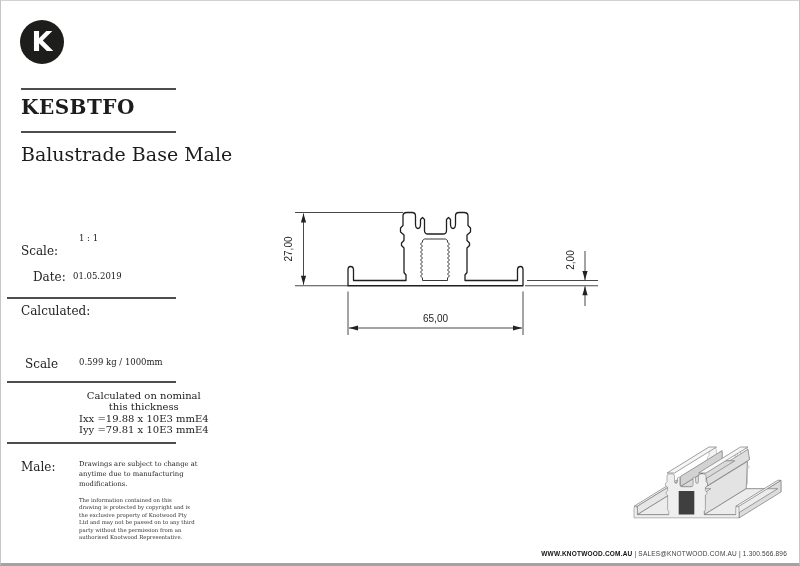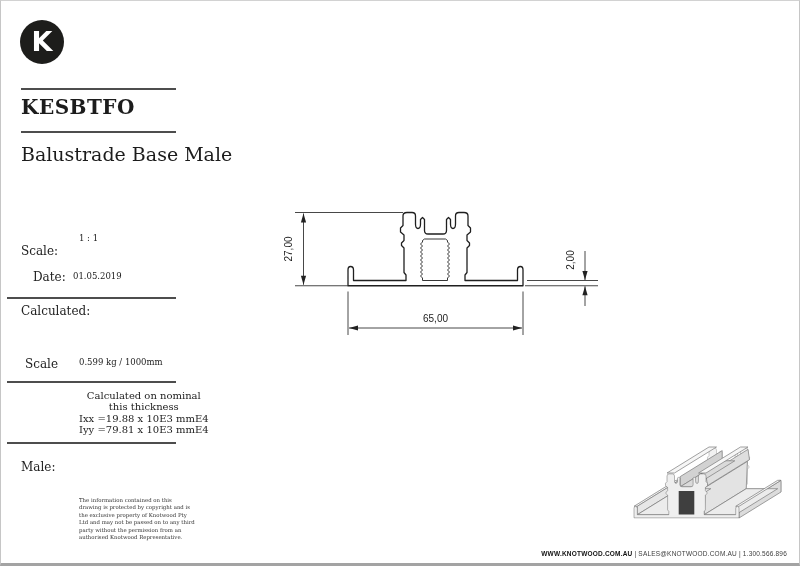--- a/index.html
+++ b/index.html
@@ -72,20 +72,25 @@
   <div class="abs calc" style="left:78px;top:389px">
     <div>Calculated on nominal</div>
     <div>this thickness</div>
     <div>Ixx =19.88 x 10E3 mmE4</div>
     <div>Iyy =79.81 x 10E3 mmE4</div>
   </div>
 
   <div class="abs divider div-3"></div>
 
   <div class="abs lbl" style="left:20px;top:459px">Male:</div>
+  <div class="abs notelines" style="left:78px;top:458px">
+    <div>Drawings are subject to change at</div>
+    <div>anytime due to manufacturing</div>
+    <div>modifications.</div>
+  </div>
   <div class="abs fineprint" style="left:78px;top:496px">
     <div>The information contained on this</div>
     <div>drawing is protected by copyright and is</div>
     <div>the exclusive property of Knotwood Pty</div>
     <div>Ltd and may not be passed on to any third</div>
     <div>party without the permission from an</div>
     <div>authorised Knotwood Representative.</div>
   </div>
 
   <svg style="left:270px;top:195px;width:340px;height:150px" viewBox="270 195 340 150">

